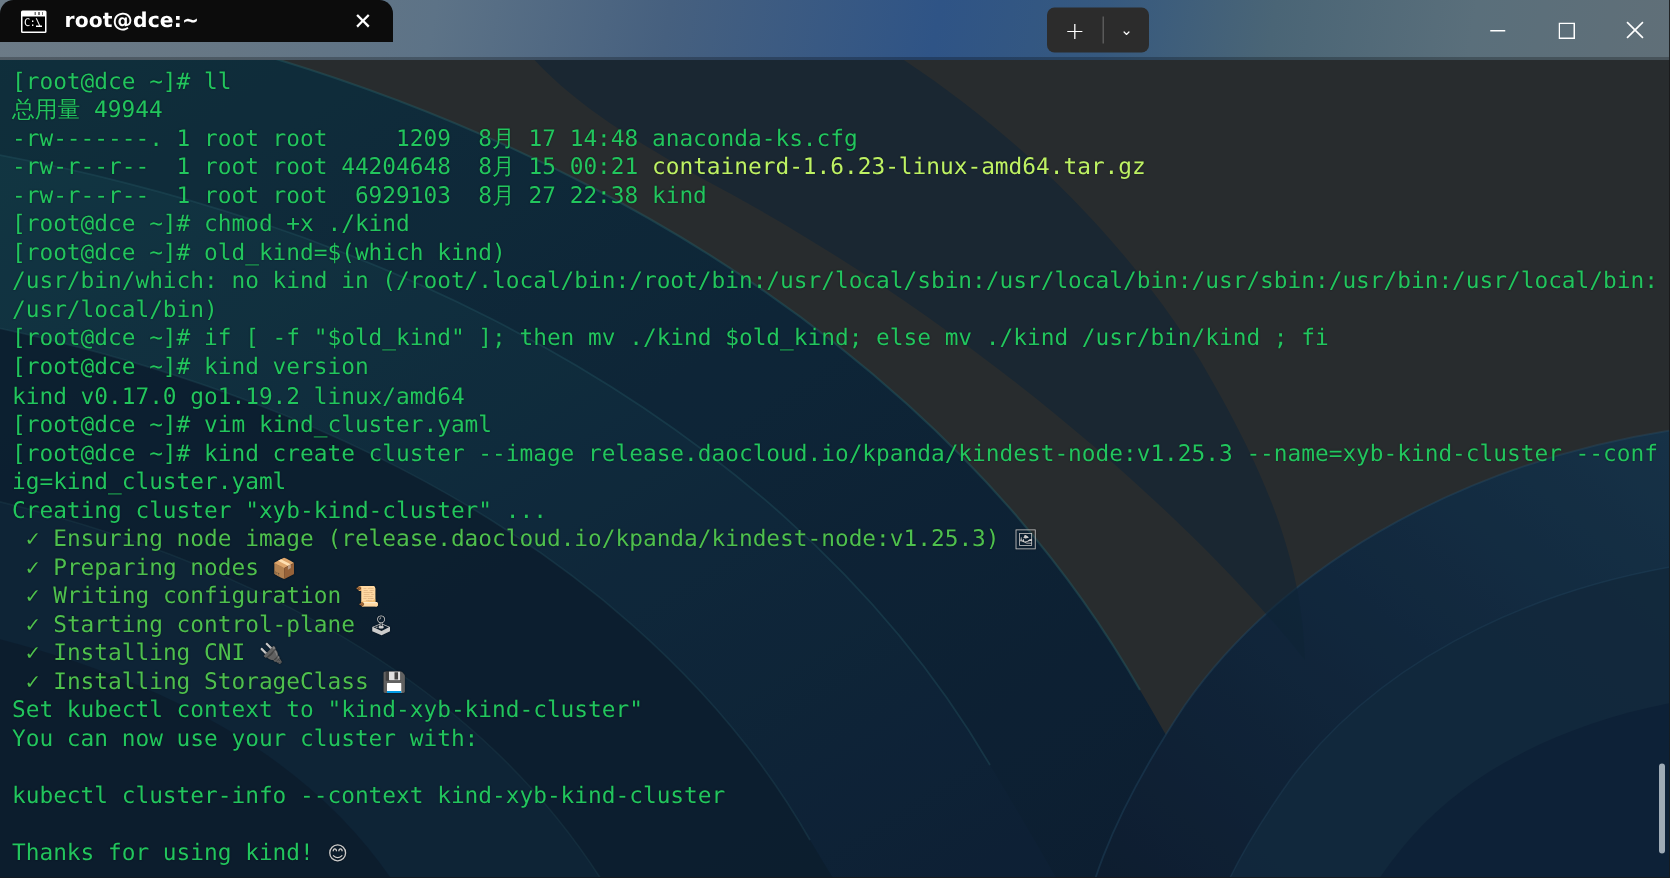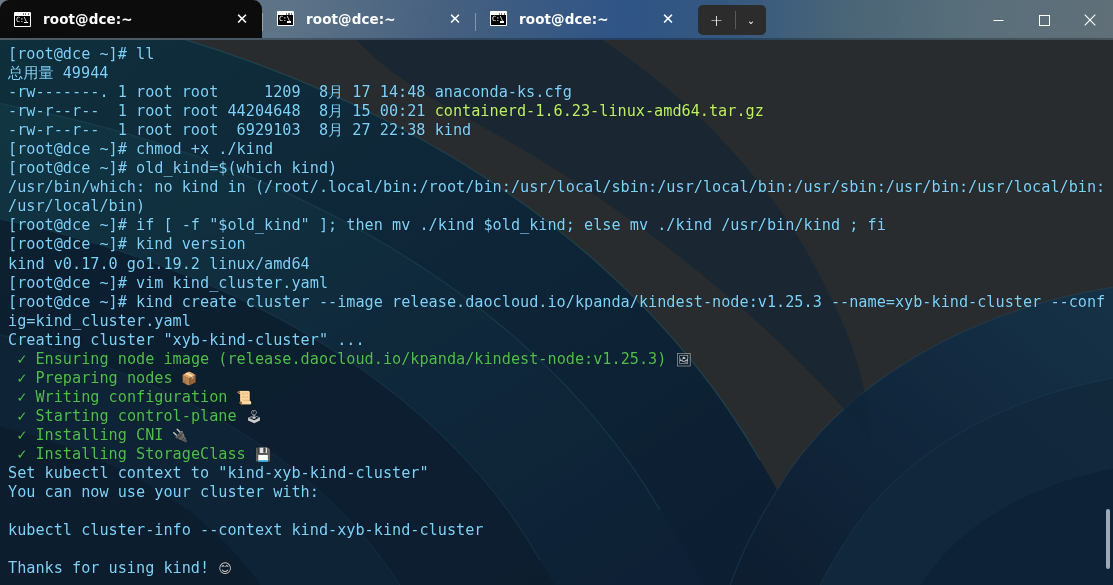--- a/index.html
+++ b/index.html
@@ -40,20 +40,21 @@
     left: 0; bottom: 0; right: 0;
     height: 2px;
     background: rgba(0,0,0,0.25);
   }
 
   .tabstrip {
     position: absolute;
     left: 0; top: 0;
     height: 52px;
     display: flex;
+    flex-direction: column;
   }
 
   .tab {
     position: relative;
     height: 37px;
     display: flex;
     align-items: center;
     box-sizing: border-box;
     padding: 0 6px 0 14px;
     cursor: default;
@@ -219,21 +220,21 @@
     font-family: "DejaVu Sans Mono", "Liberation Mono", monospace;
     font-size: 15.2px;
     line-height: 19.05px;
     white-space: pre;
     letter-spacing: 0px;
     text-shadow: 0 0 1px rgba(0,0,0,0.65);
   }
   #screen .line { height: 19.05px; }
   .c-red  { color: #bef264; }
   .c-grn  { color: #4ec04e; }
-  .c-def  { color: #7dd3fc; }
+  .c-def  { color: #22c55e; }
   .emj    { font-family: "DejaVu Sans", sans-serif; font-size: 13px; }
 
   
   #scrollbar {
     position: absolute;
     right: 0; top: 40px;
     width: 10px;
     height: 545px;
   }
   #scrollthumb {

